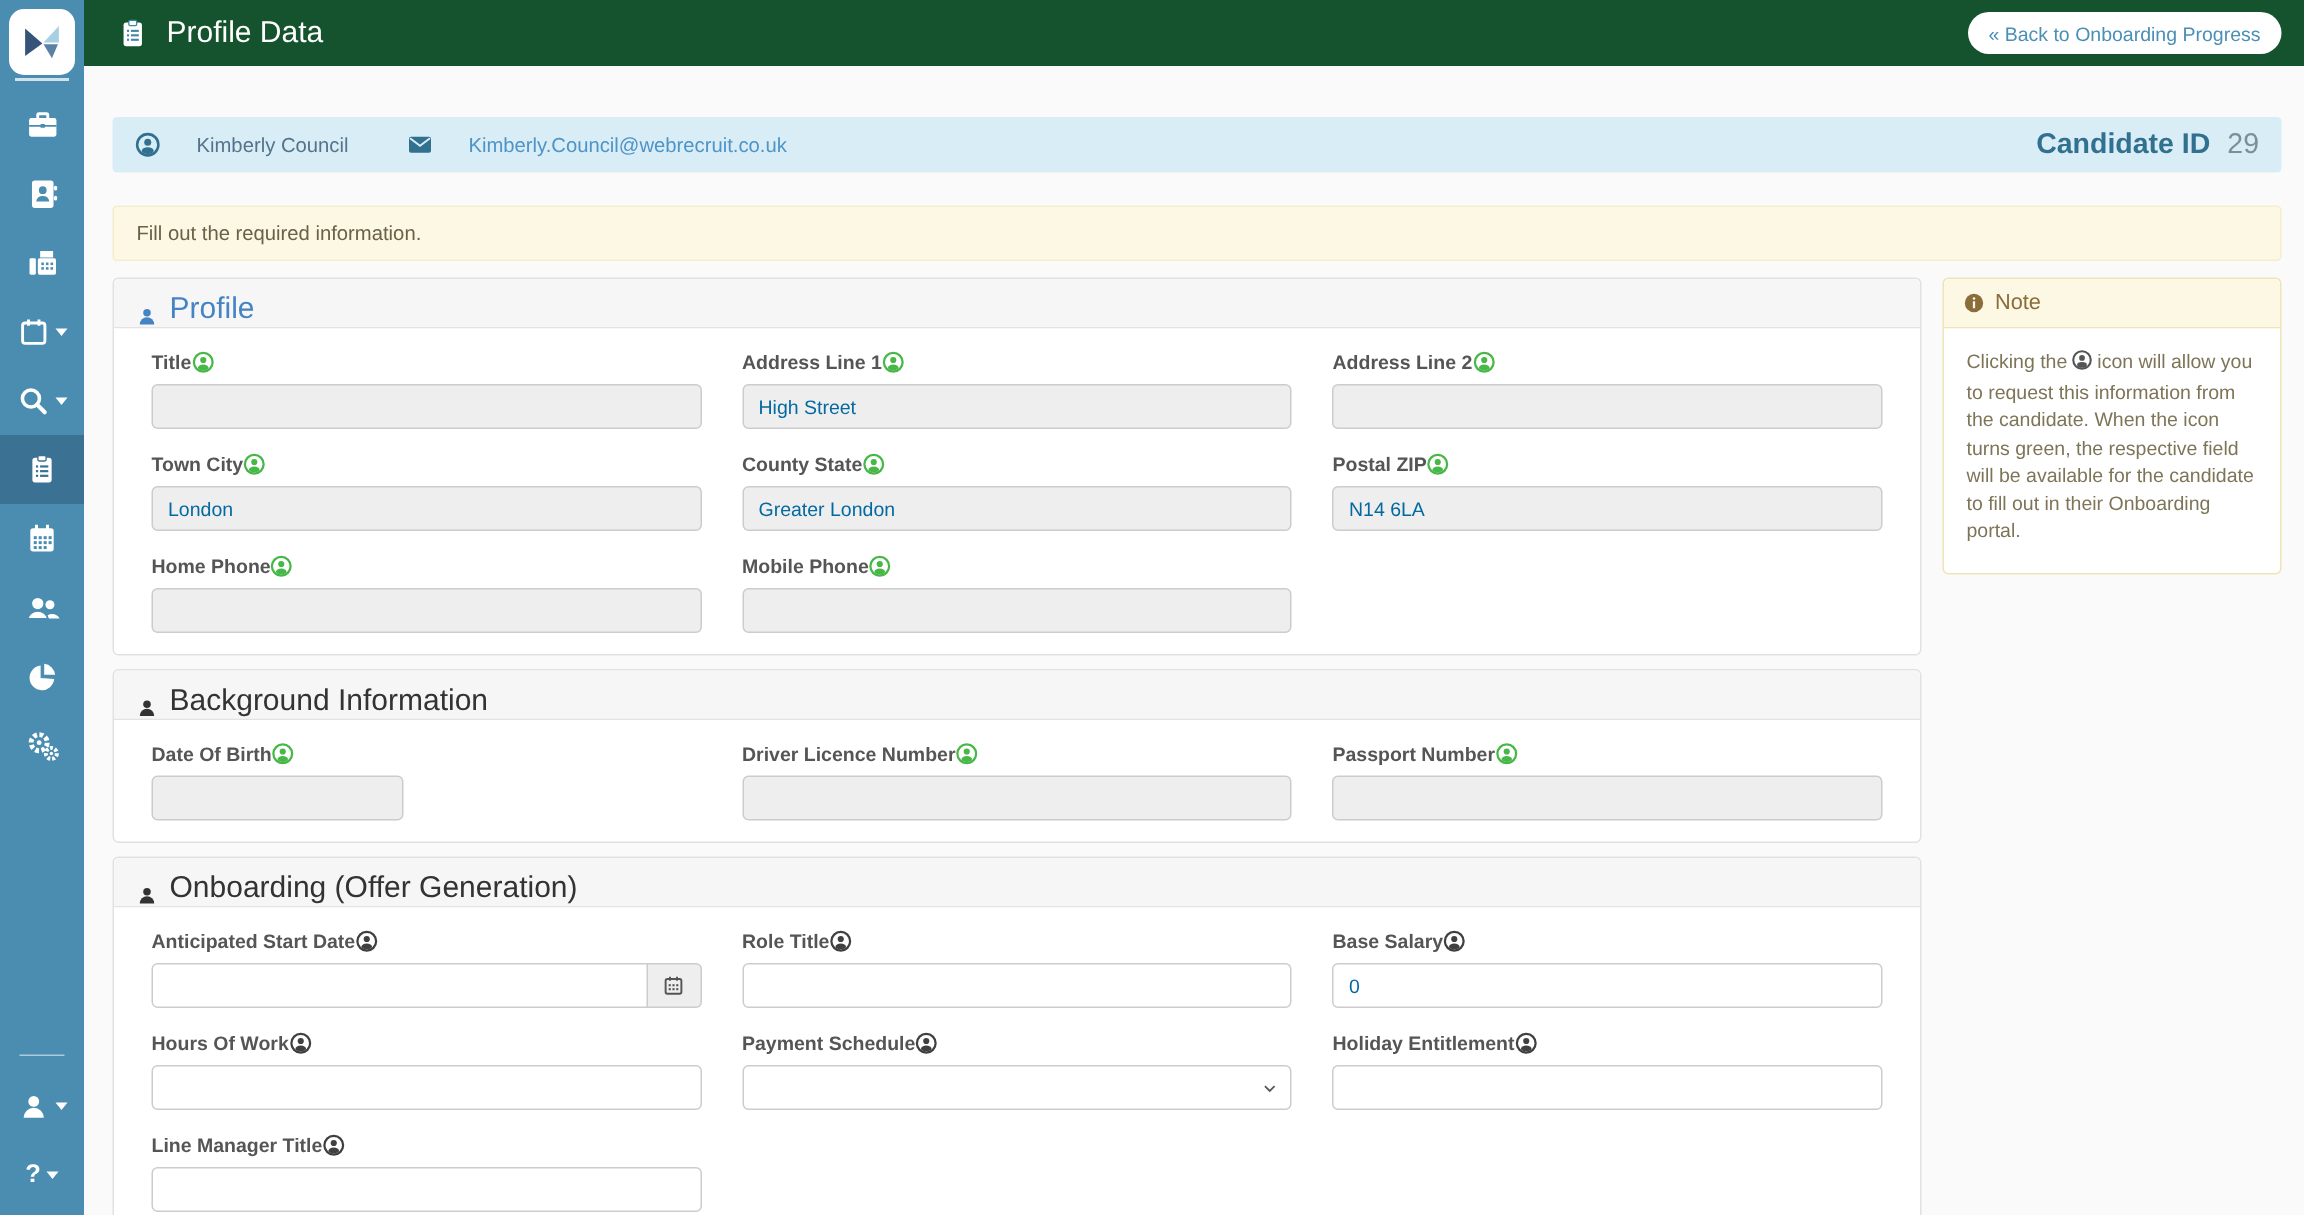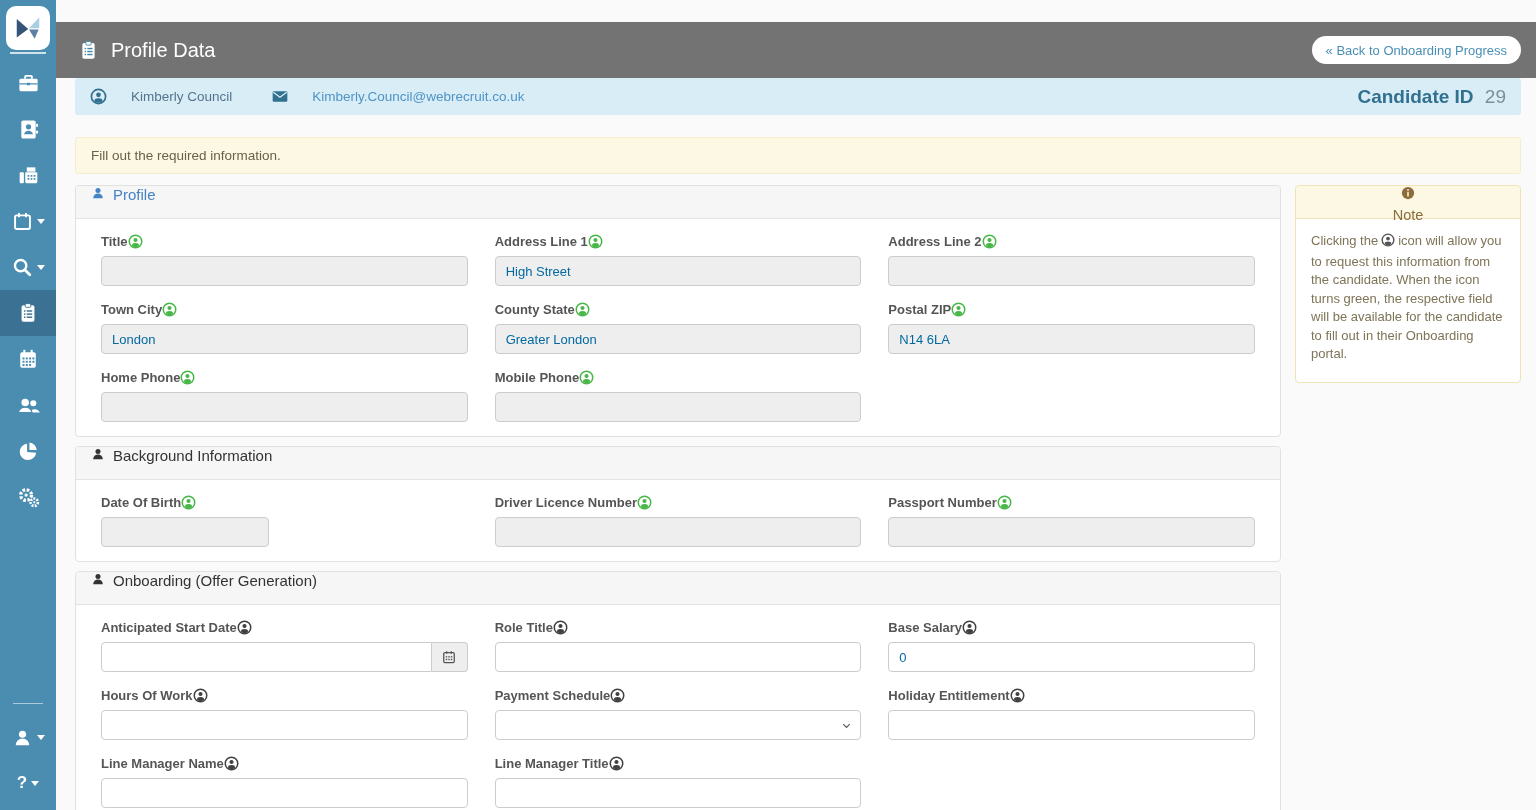--- a/index.html
+++ b/index.html
@@ -15,22 +15,22 @@
   .snav-item { width:56px; height:46px; display:flex; align-items:center;
                justify-content:center; cursor:pointer; position:relative; }
   .snav-item.active { background:#3b7294; }
   .caret { width:0; height:0; border-left:4px solid transparent; border-right:4px solid transparent;
            border-top:5px solid #fff; margin-left:4px; }
   .sidebar-bottom { margin-top:auto; padding-bottom:4px; }
   .side-rule { width:30px; height:1px; background:rgba(255,255,255,.55); margin:0 auto 10px; }
   .help-glyph { color:#fff; font-size:17px; font-weight:bold; }
 
   
-  .header { position:absolute; left:56px; top:0; right:0; height:56px; background:#737373;
-            display:flex; align-items:center; padding:0 15px 0 22px; z-index:4;margin-top:22px; }
+  .header { position:absolute; left:56px; top:0; right:0; height:44px; background:#14532d;
+            display:flex; align-items:center; padding:0 15px 0 22px; z-index:4; }
   .header-title { color:#fff; font-size:20px; margin-left:12px; font-weight:normal; }
   .back-btn { margin-left:auto; background:#fff; border:none; border-radius:16px;
               height:28px; padding:0 14px; color:#4a8fb4; font-size:13px;
               font-family:inherit; cursor:pointer;text-align:right; }
 
   
   .content { position:absolute; left:56px; top:56px; right:0; bottom:0;
              padding:22px 15px 0 19px; overflow:hidden; }
 
   .cand-bar { height:37px; background:#d9edf7; border-radius:3px; display:flex;
@@ -45,22 +45,22 @@
   .alert-bar { height:37px; background:#fcf8e3; border:1px solid #f6edcd; border-radius:3px;
                display:flex; align-items:center; padding:0 15px; font-size:13.5px;
                color:#6a6147; margin-bottom:11px; }
 
   .cols { display:flex; gap:14px; align-items:flex-start; }
   .col-main { width:1206px; }
   .col-side { width:226px; }
 
   .panel { background:#fff; border:1px solid #e1e1e1; border-radius:4px; margin-bottom:9px; }
   .panel-hd { height:33px; background:#f6f6f6; border-bottom:1px solid #e3e3e3;
-              border-radius:4px 4px 0 0; display:flex; align-items:flex-start;
-              padding:0 15px; font-size:15px; gap:8px; }
+              border-radius:4px 4px 0 0; display:flex; align-items:flex-end;
+              padding:0 15px; font-size:20px; gap:8px; }
   .hd-blue { color:#4584c4; }
   .hd-dark { color:#333; }
   .panel-bd { padding:15px 25px 14px; }
 
   .grid3 { display:grid; grid-template-columns:repeat(3,1fr); column-gap:27px; row-gap:16px; }
   .frow { display:flex; align-items:center; margin-bottom:7px; }
   .flabel { font-size:13px; font-weight:bold; color:#555; }
   .req-btn { width:15px; height:15px; cursor:pointer; background:none; border:none; padding:0; }
   .green { color:#47b747; }
   .darkic { color:#404040; }
@@ -75,21 +75,21 @@
   .addon { width:36px; height:30px; background:#eee; border:1px solid #ccc; border-left:0;
            border-radius:0 4px 4px 0; display:flex; align-items:center; justify-content:center;
            cursor:pointer; color:#555; }
   .fselect { display:flex; align-items:center; justify-content:flex-end; padding-right:8px;
              color:#555; cursor:pointer; }
 
   
   .note-panel { background:#fff; border:1px solid #f0e3b8; border-radius:4px; }
   .note-hd { height:33px; background:#fcf8e3; border-bottom:1px solid #f0e3b8;
              border-radius:4px 4px 0 0; display:flex; align-items:center; gap:7px;
-             padding:0 13px; font-size:14.5px; color:#8a6d3b;flex-direction:column; }
+             padding:0 13px; font-size:14.5px; color:#8a6d3b; }
   .note-bd { padding:13px 15px 18px; font-size:13px; line-height:18.5px; color:#7e7457; }
   .note-inline-ic { display:inline-block; vertical-align:-2px; color:#555; margin:0 3px; }
 
   svg { display:block; }
   .inline-svg { display:inline-block; }
 </style>
 </head>
 <body>
 
 <div class="sidebar">
@@ -601,33 +601,20 @@
                 <svg width="15" height="15" viewBox="0 0 24 24">
                     <circle cx="12" cy="12" r="10" fill="none" stroke="currentColor" stroke-width="2.4"></circle>
                     <circle cx="12" cy="9.6" r="3.3" fill="currentColor"></circle>
                     <ellipse cx="12" cy="17.6" rx="5.6" ry="3.2" fill="currentColor"></ellipse>
                   </svg>
               </button>
             </div>
             <input class="finput" value="" style="">
           </div>
 
-          <div class="field">
-            <div class="frow">
-              <label class="flabel">Line Manager Name</label>
-              <button class="req-btn darkic">
-                <svg width="15" height="15" viewBox="0 0 24 24">
-                    <circle cx="12" cy="12" r="10" fill="none" stroke="currentColor" stroke-width="2.4"></circle>
-                    <circle cx="12" cy="9.6" r="3.3" fill="currentColor"></circle>
-                    <ellipse cx="12" cy="17.6" rx="5.6" ry="3.2" fill="currentColor"></ellipse>
-                  </svg>
-              </button>
-            </div>
-            <input class="finput" value="" style="">
-          </div>
 
           <div class="field">
             <div class="frow">
               <label class="flabel">Line Manager Title</label>
               <button class="req-btn darkic">
                 <svg width="15" height="15" viewBox="0 0 24 24">
                     <circle cx="12" cy="12" r="10" fill="none" stroke="currentColor" stroke-width="2.4"></circle>
                     <circle cx="12" cy="9.6" r="3.3" fill="currentColor"></circle>
                     <ellipse cx="12" cy="17.6" rx="5.6" ry="3.2" fill="currentColor"></ellipse>
                   </svg>

